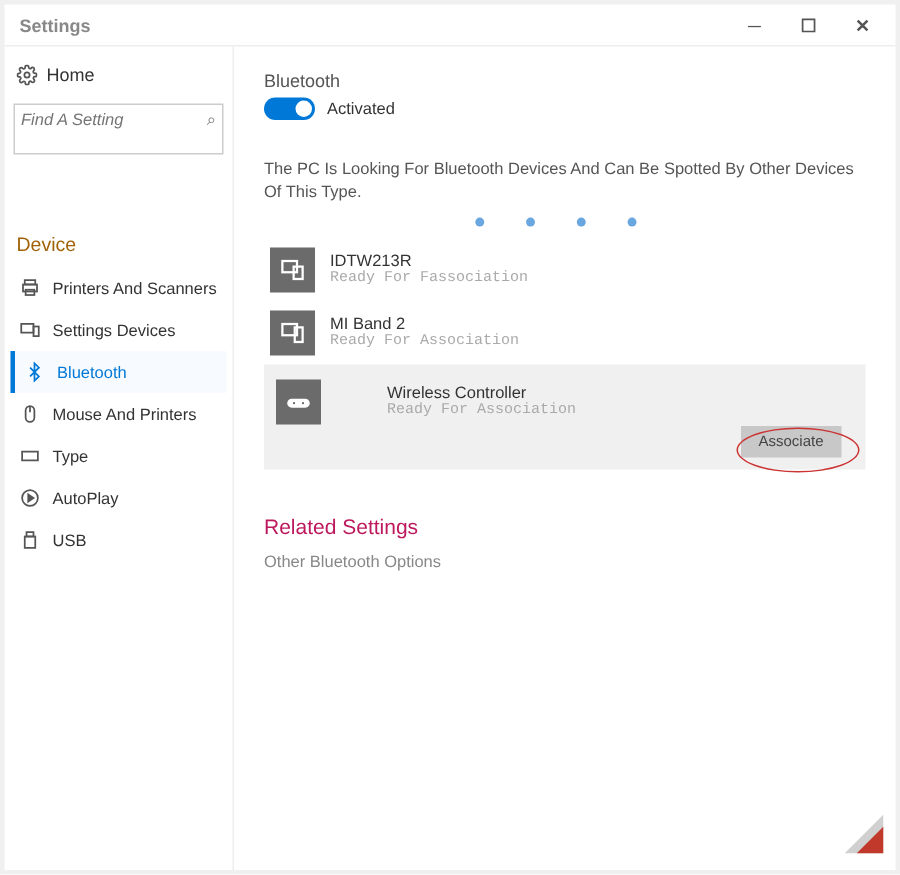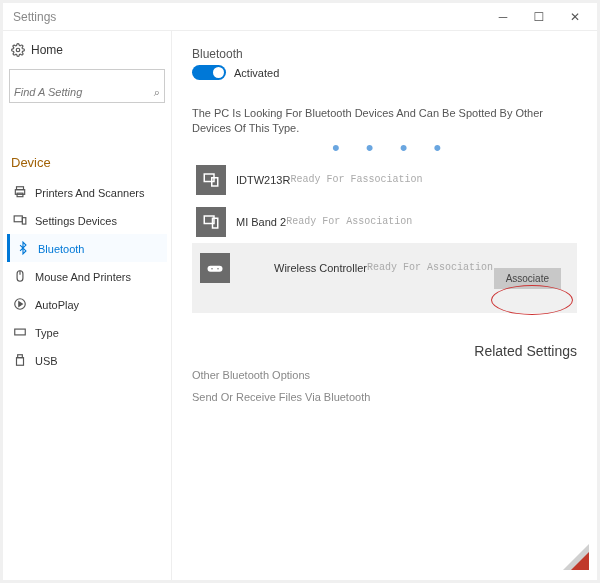--- a/index.html
+++ b/index.html
@@ -1,52 +1,52 @@
 <!DOCTYPE html>
 <html><head>
 <meta charset="utf-8">
 <style>
 * { box-sizing: border-box; margin: 0; padding: 0; font-family: "Segoe UI", Arial, sans-serif; }
 body { width: 600px; height: 583px; background: #fff; position: relative; overflow: hidden; }
 .outer { border: 3px solid #f0f0f0; width: 600px; height: 583px; position: relative; }
-.titlebar { height: 28px; display: flex; align-items: center; padding: 0 4px; border-bottom: 1px solid #eee; }
+.titlebar { height: 28px; display: flex; align-items: center; padding: 0 4px; border-bottom: 1px solid #eee; font-weight: bold; }
 .titlebar .title { font-size: 12px; color: #888; padding-left: 6px; flex: 1; }
 .winbtns { display: flex; gap: 0; }
 .winbtn { width: 36px; height: 24px; display: flex; align-items: center; justify-content: center; font-size: 12px; color: #555; }
 .content { display: flex; height: calc(100% - 28px); }
-.sidebar { width: 169px; border-right: 1px solid #eee; padding: 6px 4px; }
+.sidebar { width: 153px; border-right: 1px solid #eee; padding: 6px 4px; }
 .home { display: flex; align-items: center; gap: 6px; padding: 6px 4px; font-size: 12px; color: #333; }
-.searchbox { display: flex; align-items: flex-start; border: 1px solid #ccc; height: 24px; margin: 6px 2px 10px 2px; padding: 16px 4px; }
+.searchbox { display: flex; align-items: flex-end; border: 1px solid #ccc; height: 24px; margin: 6px 2px 10px 2px; padding: 16px 4px; }
 .searchbox input { border: none; outline: none; font-size: 11px; color: #888; width: 100%; background: transparent; font-style: italic; }
 .searchbox .sicon { color: #777; font-size: 11px; }
 .section-label { font-size: 13px; color: #a16207; padding: 4px 4px 8px 4px; margin-top: 48px; }
 .navitem { display: flex; align-items: flex-end; gap: 8px; padding: 7px 6px; font-size: 11px; color: #333; cursor: pointer; }
 .navitem.active { color: #0078d7; border-left: 3px solid #0078d7; background: #f7fbff; }
 .navicon { width: 14px; height: 14px; display: inline-flex; align-items: center; justify-content: center; color: #555; }
 .navitem.active .navicon { color: #0078d7; }
 .main { flex: 1; padding: 16px 20px 10px 20px; overflow: hidden; }
 .main h2 { font-size: 16px; font-weight: 400; color: #444; margin-bottom: 10px; letter-spacing: .3px; }
 .subhead { font-size: 12px; color: #555; margin-bottom: 4px; }
 .toggle-row { display: flex; align-items: center; gap: 8px; margin-bottom: 26px; }
 .toggle { width: 34px; height: 15px; background: #0078d7; border-radius: 8px; position: relative; }
 .toggle::after { content: ""; position: absolute; right: 2px; top: 2px; width: 11px; height: 11px; background: #fff; border-radius: 50%; }
 .toggle-label { font-size: 11px; color: #333; }
 .desc { font-size: 11px; color: #555; line-height: 1.4; margin-bottom: 6px; }
 .dots { color: #6aa6e0; font-size: 22px; letter-spacing: 10px; padding-left: 140px; line-height: 10px; margin-bottom: 6px; }
 .devlist { margin-top: 4px; }
 .dev { display: flex; align-items: center; gap: 10px; padding: 6px 4px; }
 .dev.selected { background: #f0f0f0; padding: 10px 8px 30px 8px; position: relative; gap: 44px; }
 .devicon { width: 30px; height: 30px; background: #6b6b6b; display: flex; align-items: center; justify-content: center; color: #fff; font-size: 14px; }
-.devtext { display: flex; flex-direction: row; }
+.devtext { display: flex; flex-direction: column; }
 .devname { font-size: 11px; color: #333; }
 .devstatus { font-size: 10px; color: #aaa; font-family: Liberation Mono, monospace; }
-.assoc-btn { position: absolute; right: 16px; bottom: 24px; background: #c8c8c8; border: none; padding: 5px 12px; font-size: 10px; color: #444; }
+.assoc-btn { position: absolute; right: 16px; bottom: 8px; background: #c8c8c8; border: none; padding: 5px 12px; font-size: 10px; color: #444; }
 .red-ellipse { position: absolute; right: 4px; bottom: -2px; width: 82px; height: 30px; border: 1.5px solid #c33; border-radius: 50%; pointer-events: none; }
 .related { margin-top: 30px; }
-.related h3 { font-size: 14px; font-weight: 400; color: #404040; margin-bottom: 10px; text-align: right; }
+.related h3 { font-size: 14px; font-weight: 400; color: #be185d; margin-bottom: 10px; }
 .link { font-size: 11px; color: #888; margin-bottom: 10px; cursor: pointer; }
 .logo { position: absolute; right: 8px; bottom: 6px; }
 .logo svg { width: 40px; height: 26px; }
 </style>
 </head>
 <body>
 
 <div class="outer">
   <div class="titlebar">
     <div class="title">Settings</div>
@@ -105,37 +105,37 @@
             <svg width="14" height="14" viewBox="0 0 24 24" fill="none" stroke="currentColor" stroke-width="2">
               <rect x="7" y="3" width="10" height="18" rx="5"></rect>
               <line x1="12" y1="3" x2="12" y2="10"></line>
             </svg>
           </span>
         <span>Mouse And Printers</span>
       </div>
       <div class="navitem">
         <span class="navicon">
             <svg width="14" height="14" viewBox="0 0 24 24" fill="none" stroke="currentColor" stroke-width="2">
-              <circle cx="12" cy="12" r="9"></circle>
-              <polygon points="10,8 16,12 10,16" fill="currentColor"></polygon>
-            </svg>
-          </span>
-        <span>AutoPlay</span>
-      </div>
-      <div class="navitem">
-        <span class="navicon">
-            <svg width="14" height="14" viewBox="0 0 24 24" fill="none" stroke="currentColor" stroke-width="2">
               <rect x="3" y="7" width="18" height="10"></rect>
               <line x1="6" y1="11" x2="6" y2="11"></line>
               <line x1="10" y1="11" x2="10" y2="11"></line>
               <line x1="14" y1="11" x2="14" y2="11"></line>
               <line x1="18" y1="11" x2="18" y2="11"></line>
             </svg>
           </span>
         <span>Type</span>
+      </div>
+      <div class="navitem">
+        <span class="navicon">
+            <svg width="14" height="14" viewBox="0 0 24 24" fill="none" stroke="currentColor" stroke-width="2">
+              <circle cx="12" cy="12" r="9"></circle>
+              <polygon points="10,8 16,12 10,16" fill="currentColor"></polygon>
+            </svg>
+          </span>
+        <span>AutoPlay</span>
       </div>
       <div class="navitem">
         <span class="navicon">
             <svg width="14" height="14" viewBox="0 0 24 24" fill="none" stroke="currentColor" stroke-width="2">
               <rect x="8" y="3" width="8" height="5"></rect>
               <rect x="6" y="8" width="12" height="13"></rect>
             </svg>
           </span>
         <span>USB</span>
       </div>
@@ -188,21 +188,20 @@
             <div class="devstatus">Ready For Association</div>
           </div>
           <button class="assoc-btn">Associate</button>
           <div class="red-ellipse"></div>
         </div>
       </div>
 
       <div class="related">
         <h3>Related Settings</h3>
         <div class="link">Other Bluetooth Options</div>
-        <div class="link">Send Or Receive Files Via Bluetooth</div>
       </div>
     </div>
   </div>
 
   <div class="logo">
     <svg viewBox="0 0 40 26">
         <polygon points="40,0 40,26 14,26" fill="#d0d0d0"></polygon>
         <polygon points="40,8 40,26 22,26" fill="#c0392b"></polygon>
       </svg>
   </div>

